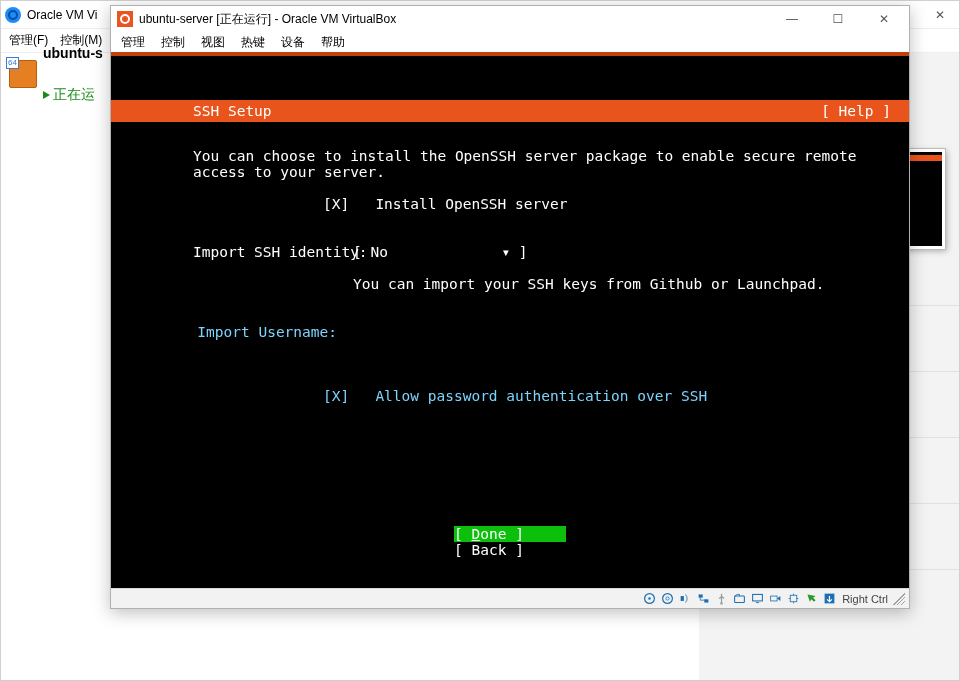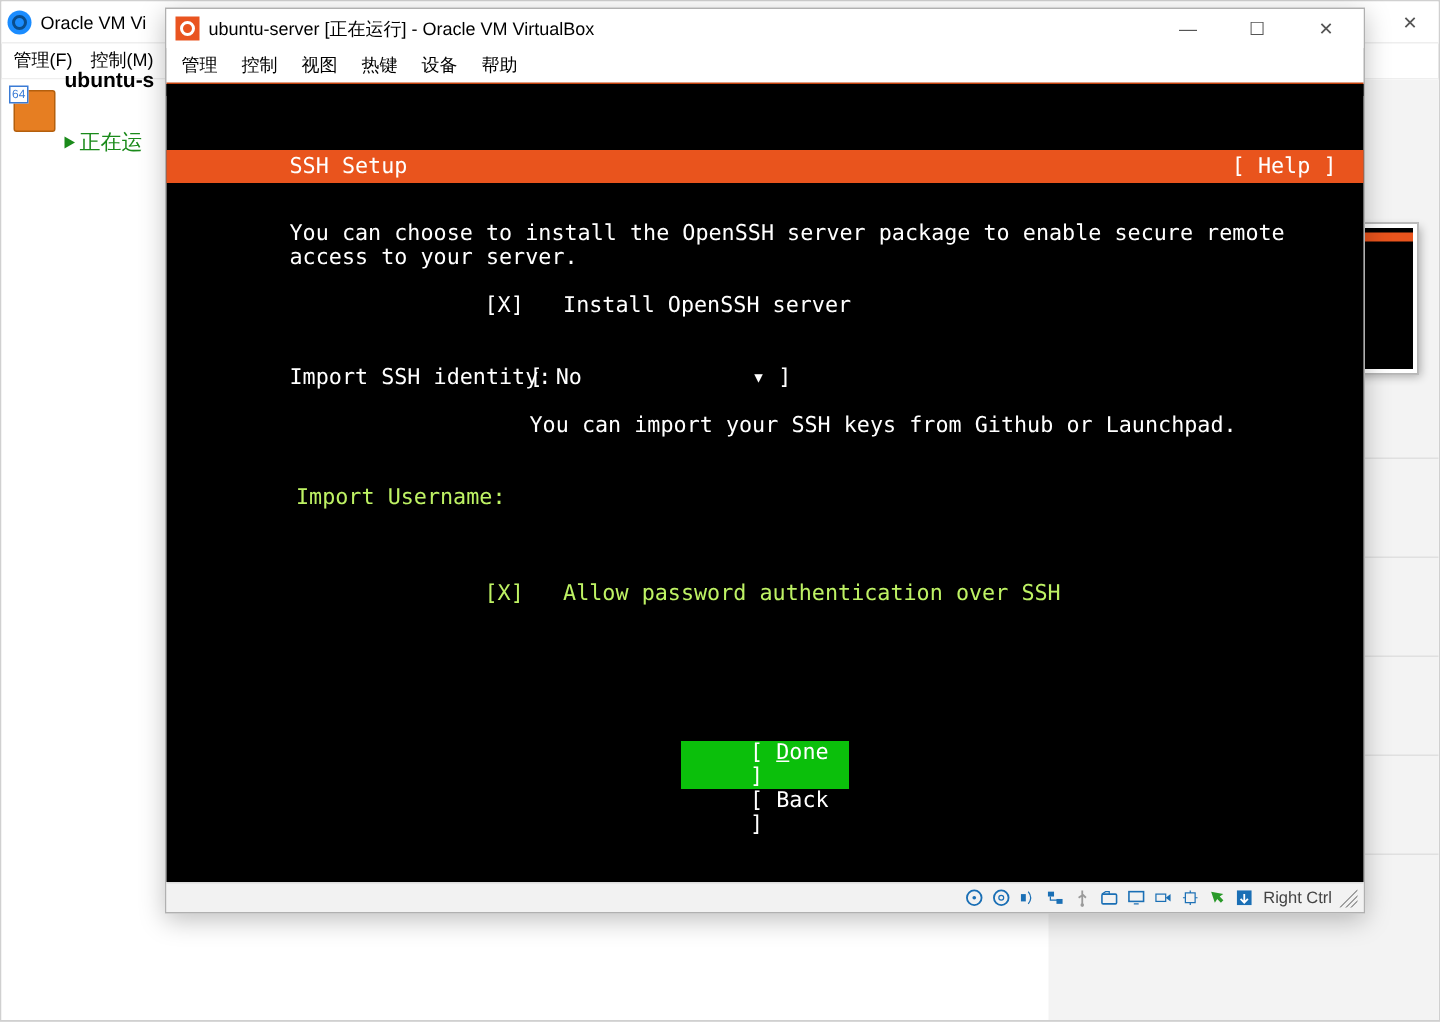--- a/index.html
+++ b/index.html
@@ -105,46 +105,46 @@
   }
   .vm-titlebar .title{ color:#000; }
   .vm-titlebar .spacer{flex:1;}
   .vm-titlebar .winbtn {
     width:46px; height:24px; display:flex; align-items:center; justify-content:center;
     color:#555;
   }
   .vm-menubar {
     height: 24px; display:flex; align-items:center; gap:16px;
     padding:0 10px; color:#000; font-size:12px;
-    border-bottom:1px solid #c2410c;
+    border-bottom:4px solid #c2410c;
   }
 
   
   .console {
     flex:1; background:#000; color:#ddd;
     font-family: "DejaVu Sans Mono","Noto Sans Mono",Consolas,monospace;
     font-size: 14.5px; position:relative; line-height:16px;
   }
   .console .topmargin{height:8px;background:#000;}
   .header-bar {
     background:#e9541d; height:22px; display:flex; align-items:center;
     padding:0 18px 0 82px; color:#fff; font-family:inherit;margin-top:36px;
   }
   .header-bar .spacer{flex:1;}
   .body-text { padding: 10px 20px 0 82px; color:#fff; white-space:pre; }
-  .body-text .grey{ color:#bef264; }
+  .body-text .grey{ color:#7dd3fc; }
   .body-text .row { display:flex; }
   .body-text .lbl { width:160px; text-align:right; padding-right:16px;}
   .footer-btns {
     position:absolute; bottom:30px; left:0; width:100%;
     display:flex; flex-direction:column; align-items:center; gap:0;
     font-family:inherit;
   }
   .tui-btn {
-    width: 112px; color:#fff; text-align:left;padding-left:46px;
+    width: 112px; color:#fff; text-align:left;
   }
   .tui-btn.selected { background:#0bbf0b; }
   .tui-btn .ul { text-decoration: underline; }
 
   
   .vm-statusbar {
     height:20px; background:#f2f2f2; border-top:1px solid #dcdcdc;
     display:flex; align-items:center; justify-content:flex-end;
     padding:0 4px; gap:3px; font-size:11px; color:#1a6fb5;
   }

